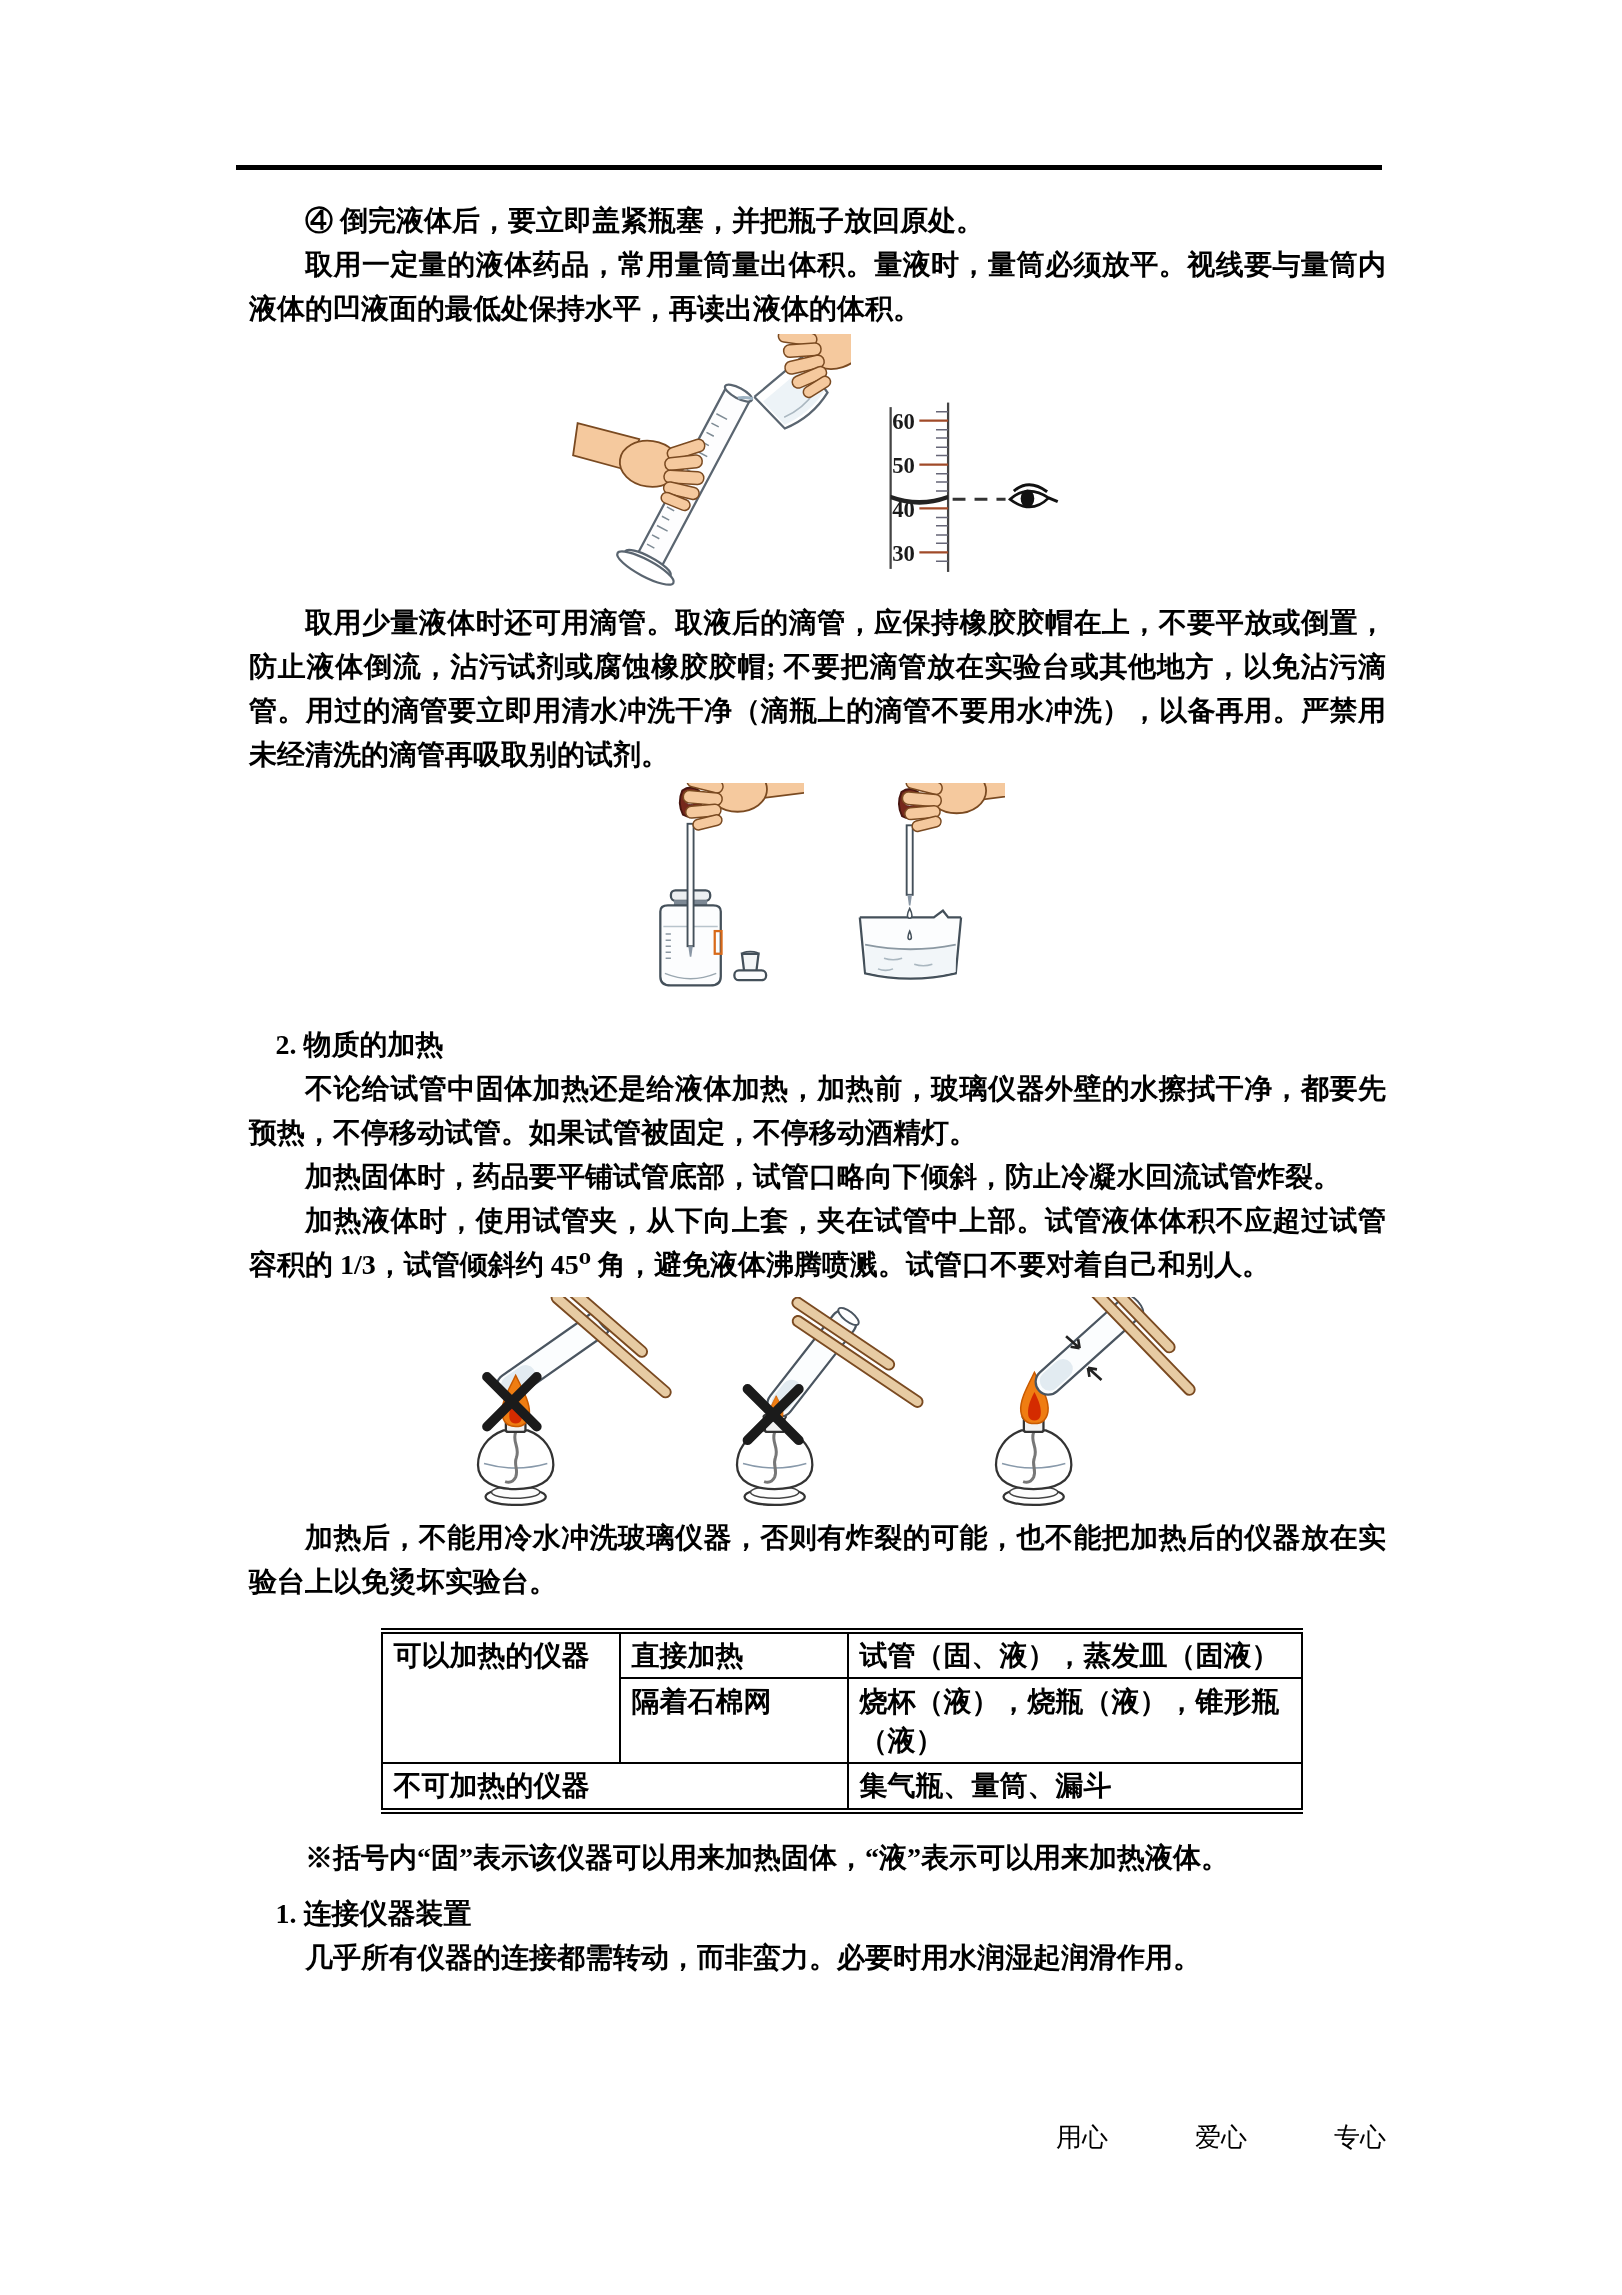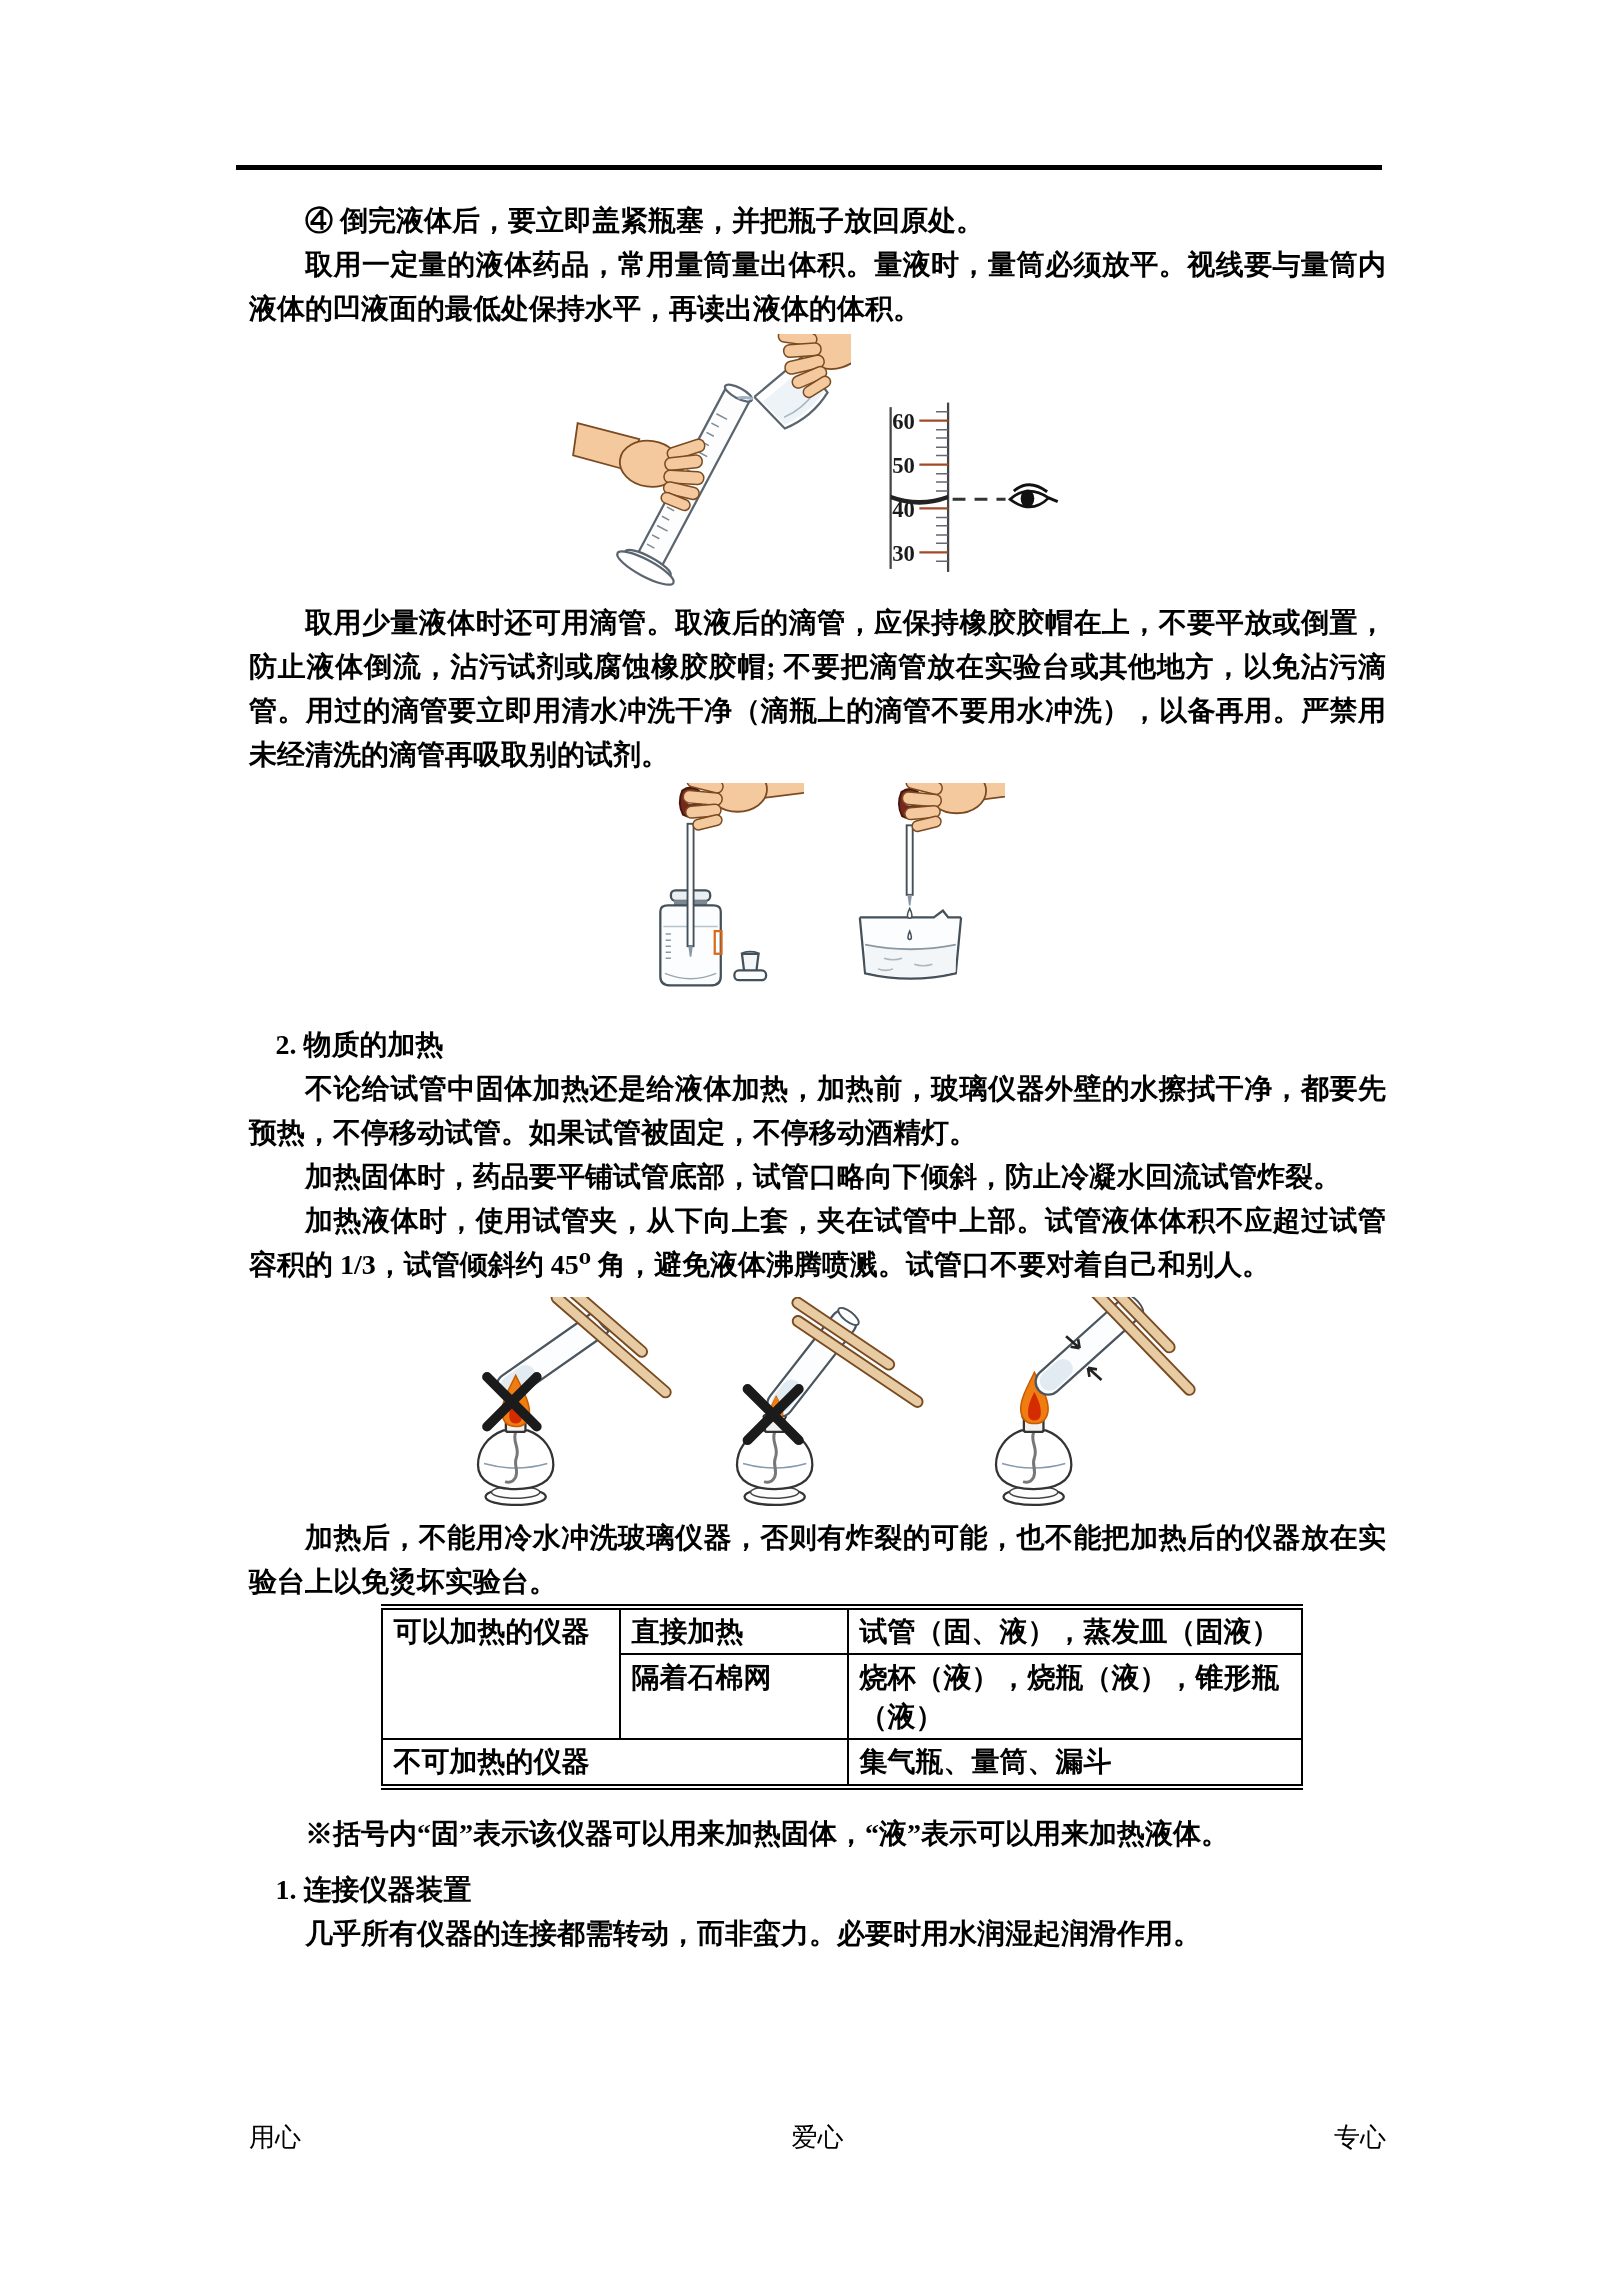--- a/index.html
+++ b/index.html
@@ -10,25 +10,25 @@
            font-size:28px;line-height:44px;text-align:justify;text-justify:inter-ideograph;font-weight:bold;}
   .content p{margin:0;text-indent:2em;}
   .content p.item{text-indent:0;padding-left:26.4px;margin-top:12px;}
   .fig{display:flex;justify-content:center;align-items:flex-end;}
   .fig1{margin:3px 0 6.8px;gap:22.6px;height:260px;}
   .scalewrap{margin-top:35px;}
   .fig2{margin:6px 0 36px;gap:27px;height:204px;}
   .fig3{margin:10.6px 0 7.5px;gap:21px;height:211px;}
   table.heat{border-collapse:collapse;table-layout:fixed;width:920px;margin-left:132px;
              border:2.3px solid #000;border-top:6.8px double #000;border-bottom:6.8px double #000;
-             font-size:28px;line-height:39px;}
+             font-size:28px;line-height:39px;margin-top:24px;}
   table.heat td{border:2.3px solid #000;padding:2.3px 10.6px;vertical-align:top;text-align:left;}
   p.note{margin-top:22px;}
   .footer{position:absolute;left:249px;top:2123px;width:1137px;display:flex;
-          justify-content:space-between;gap:40px;font-size:26px;line-height:30px;}
+          justify-content:flex-end;gap:87px;font-size:26px;line-height:30px;}
   svg text{font-family:"Liberation Serif","DejaVu Serif",serif;}
 </style>
 </head>
 <body>
 
 <div class="page">
 
   <svg width="0" height="0" style="position:absolute" aria-hidden="true">
     <defs>
       <g id="hand">

